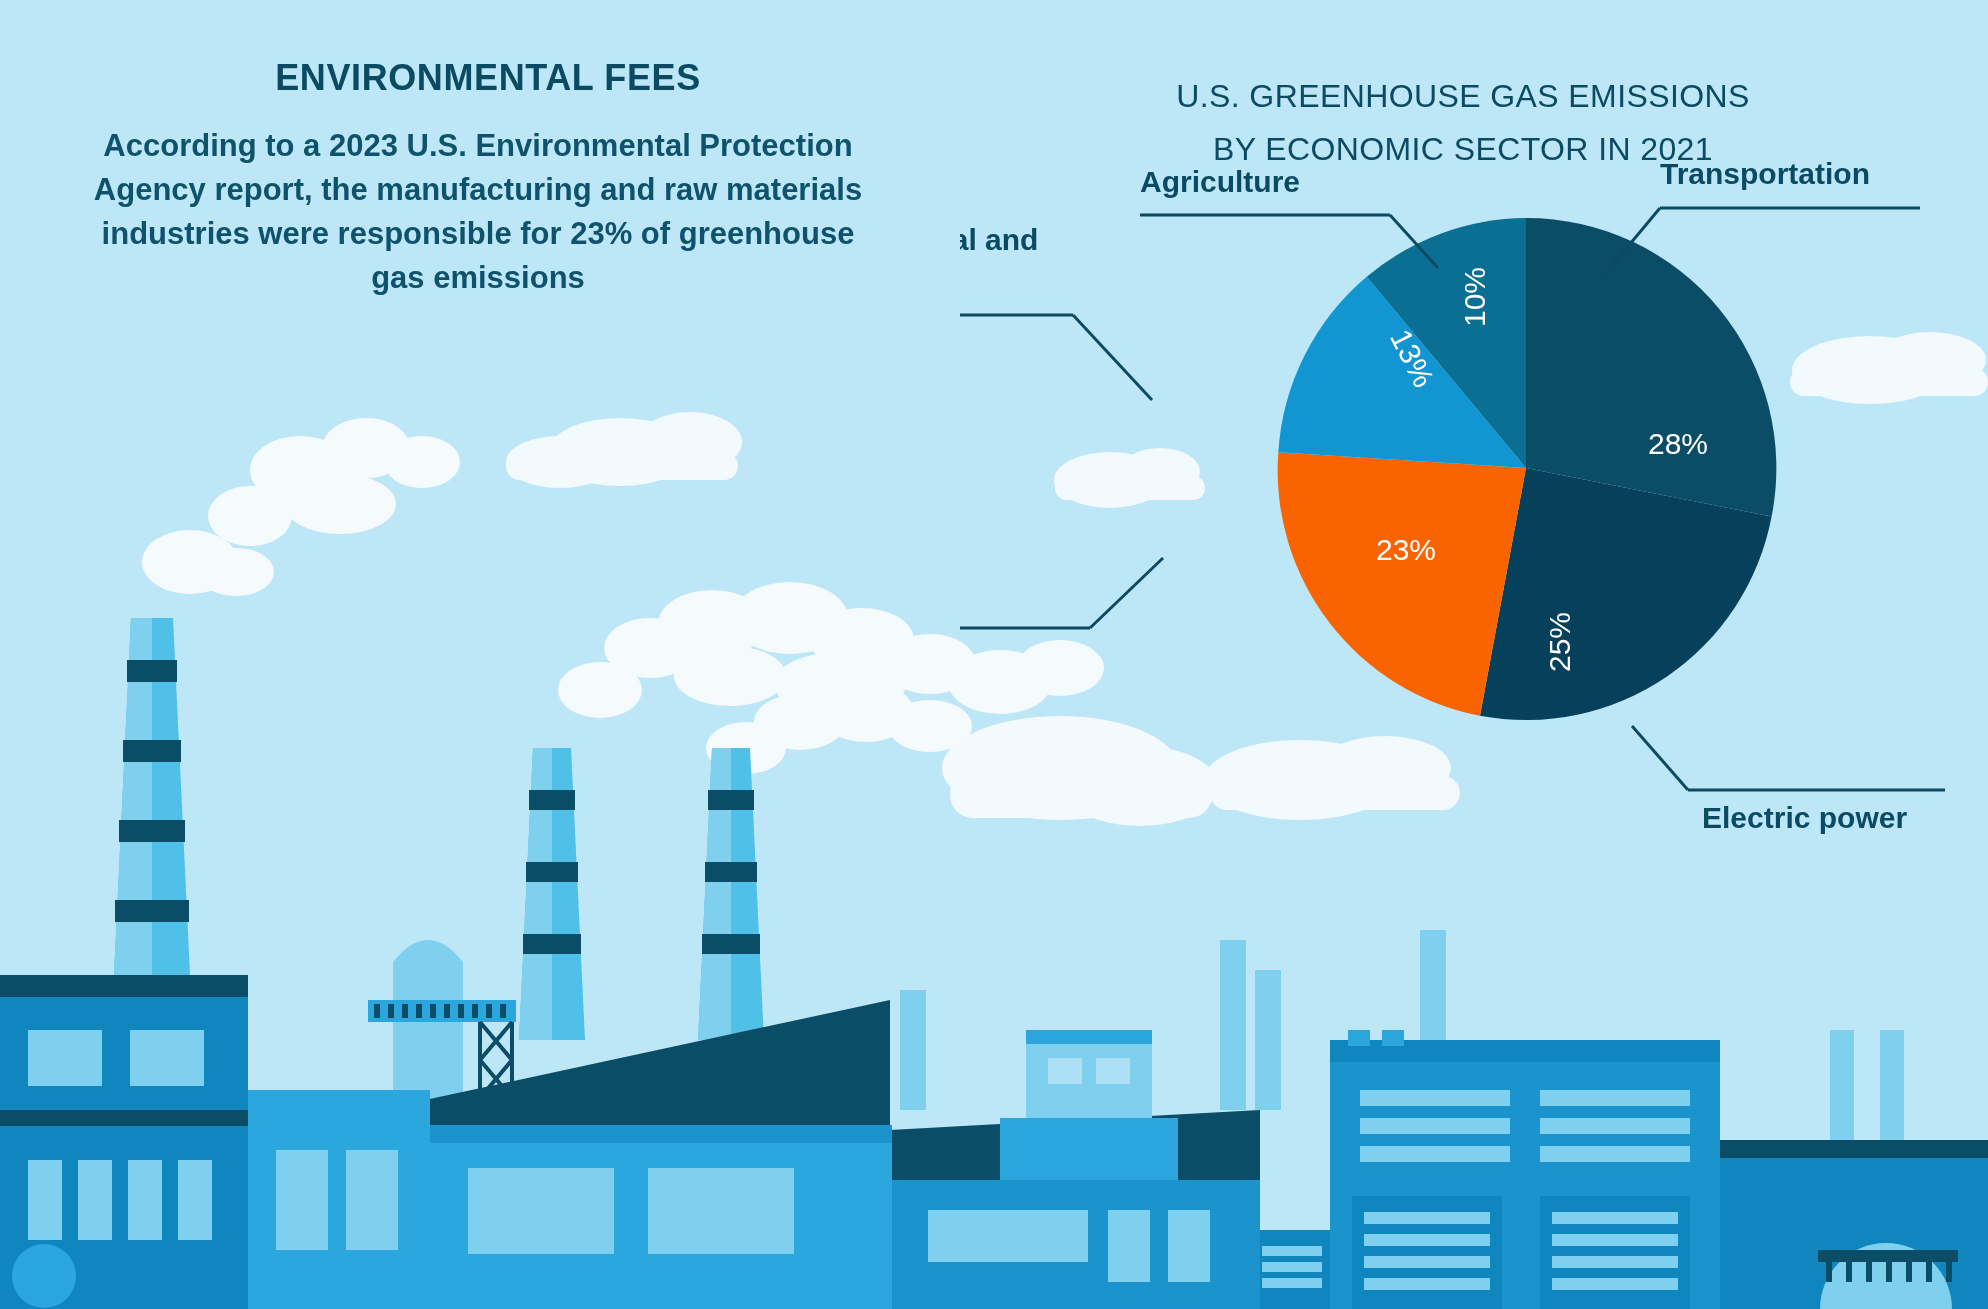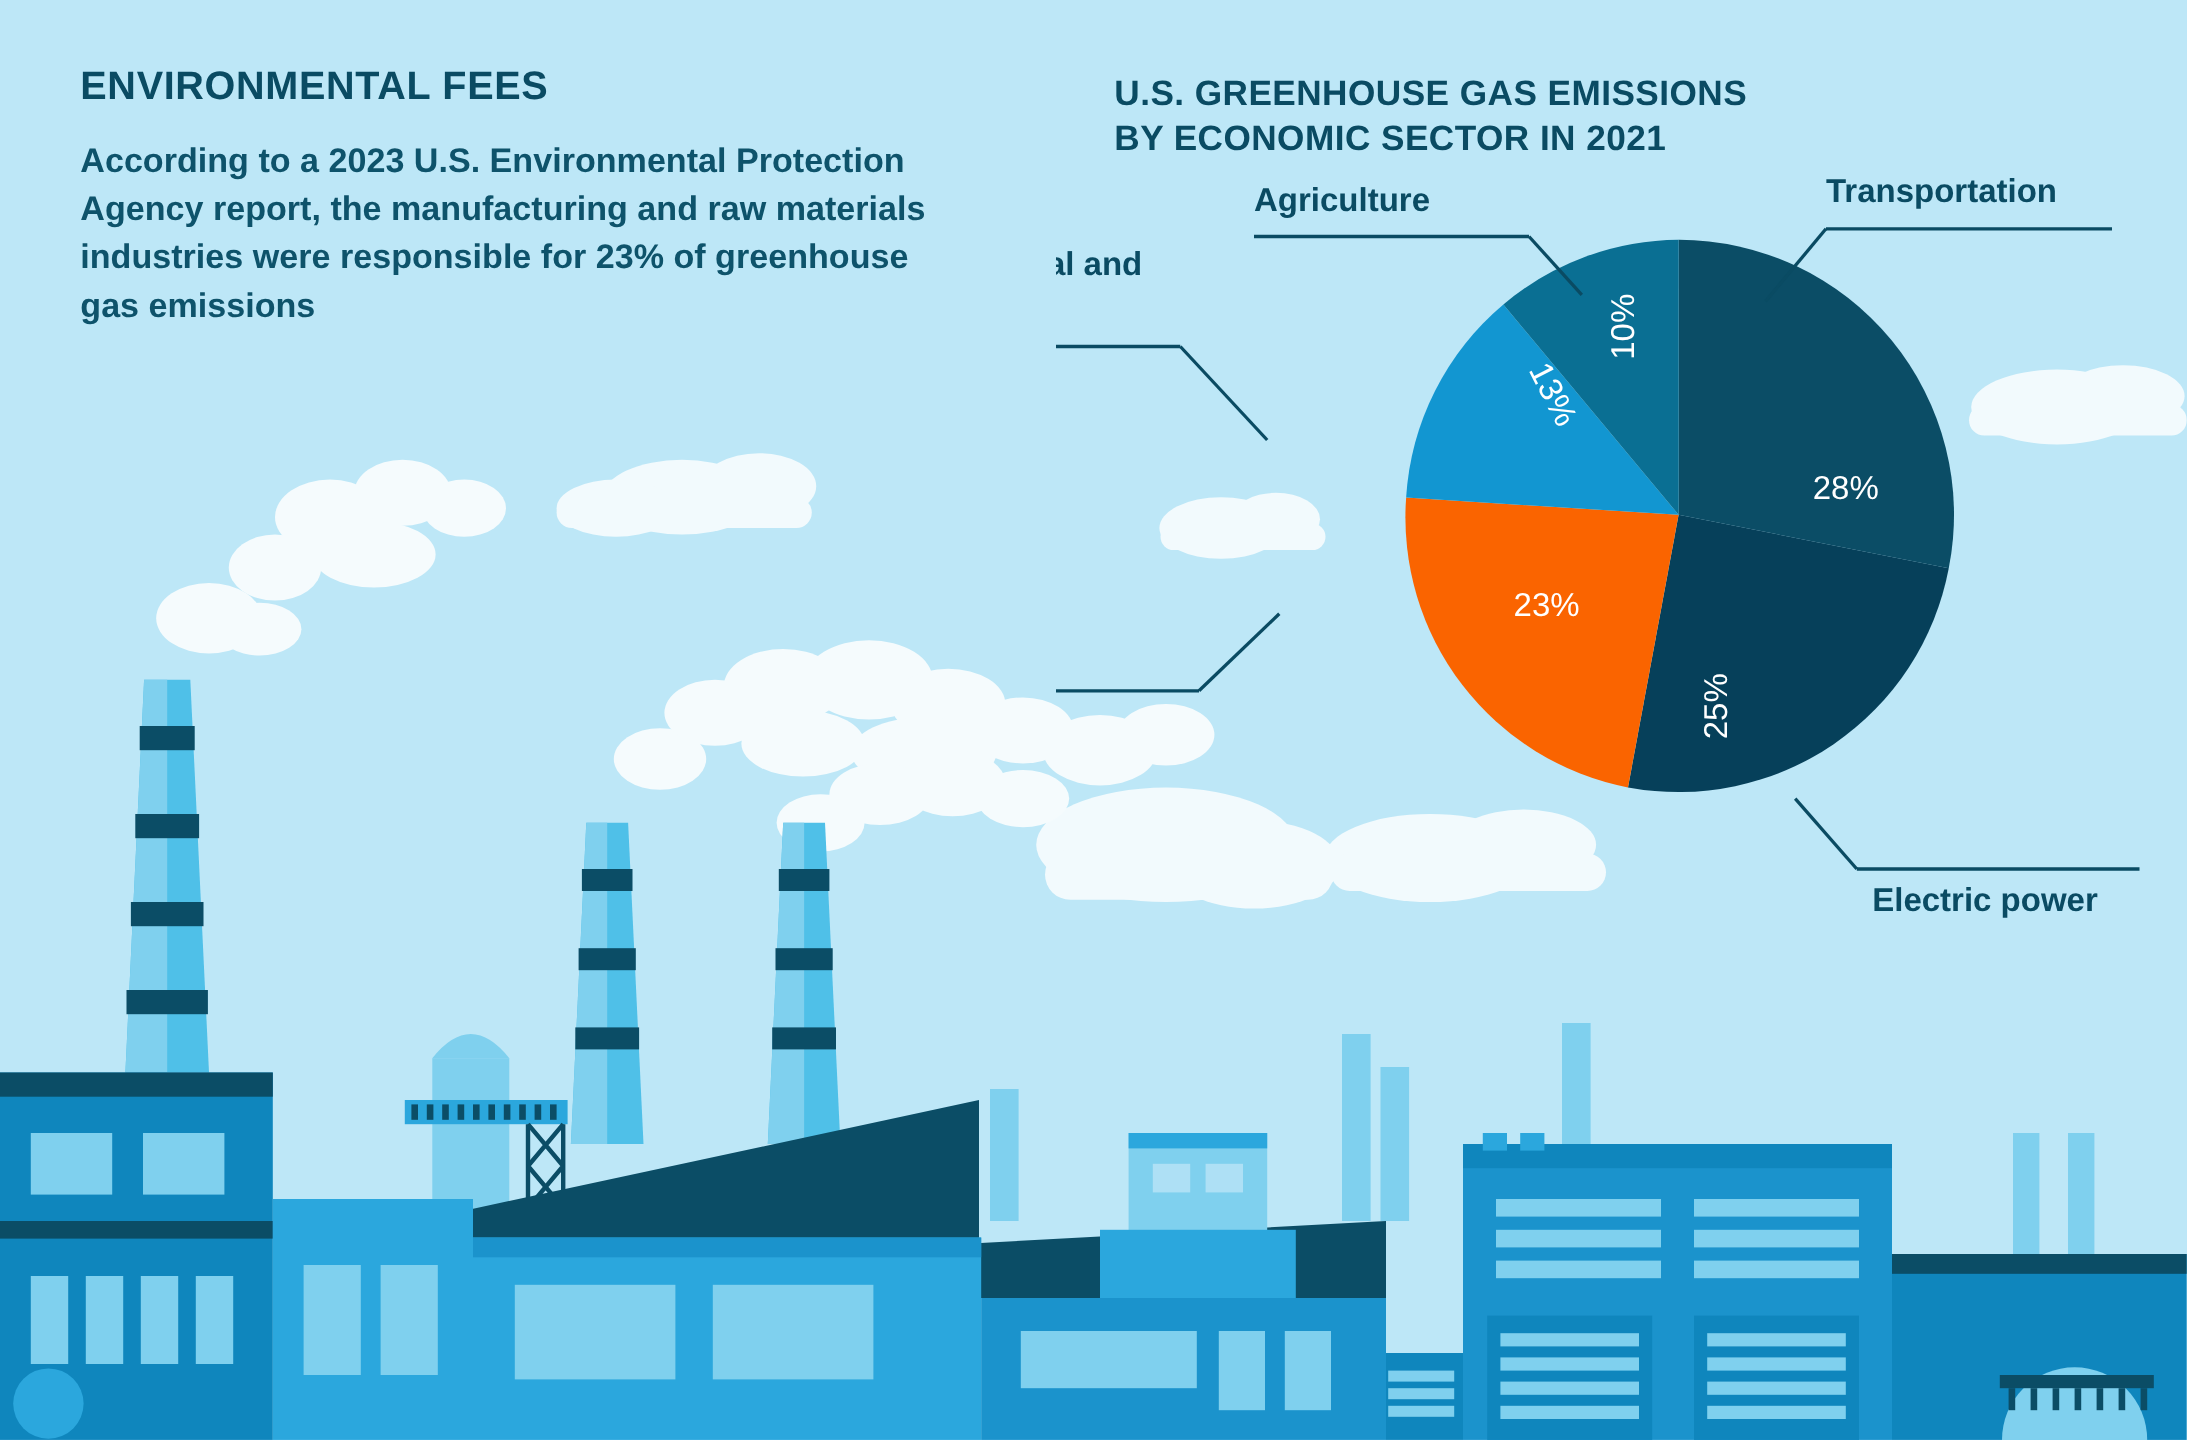--- a/index.html
+++ b/index.html
@@ -2,38 +2,38 @@
 <html><head>
 <meta charset="utf-8">
 <style>
   html,body{margin:0;padding:0;}
   body{
     width:1988px;height:1309px;overflow:hidden;
     background:#bde7f7;
     font-family:"Liberation Sans", sans-serif;
     position:relative;
   }
-  .stage{position:absolute;inset:0;width:1988px;height:1309px;overflow:hidden;}
+  .stage{position:absolute;inset:0;width:1988px;height:1309px;overflow:hidden;text-align:center;}
   .scene{position:absolute;inset:0;}
 
   
   .left-col{position:absolute;left:73px;top:58px;width:830px;z-index:40;}
   .headline{
     font-size:36px;font-weight:bold;letter-spacing:0.6px;
     color:#0a4b63;margin:0 0 26px 0;line-height:1.1;
   }
   .body-copy{
     font-size:31px;line-height:1.42;color:#0e536b;margin:0;
     max-width:810px;font-weight:700;
   }
 
   .right-col{position:absolute;left:1013px;top:64px;width:900px;z-index:40;}
   .chart-title{
-    font-size:32px;font-weight:bold;letter-spacing:0.4px;
-    color:#0a4b63;margin:0;line-height:1.28;
+    font-size:32px;font-weight:normal;letter-spacing:0.4px;
+    color:#0a4b63;margin:12px;line-height:1.28;
   }
 
   
   .chart-wrap{position:absolute;left:960px;top:150px;width:1028px;height:720px;z-index:35;}
   .chart-svg{display:block;}
 
   .lbl{
     font-family:"Liberation Sans", sans-serif;
     font-size:30px;font-weight:bold;fill:#0a4b63;
   }

